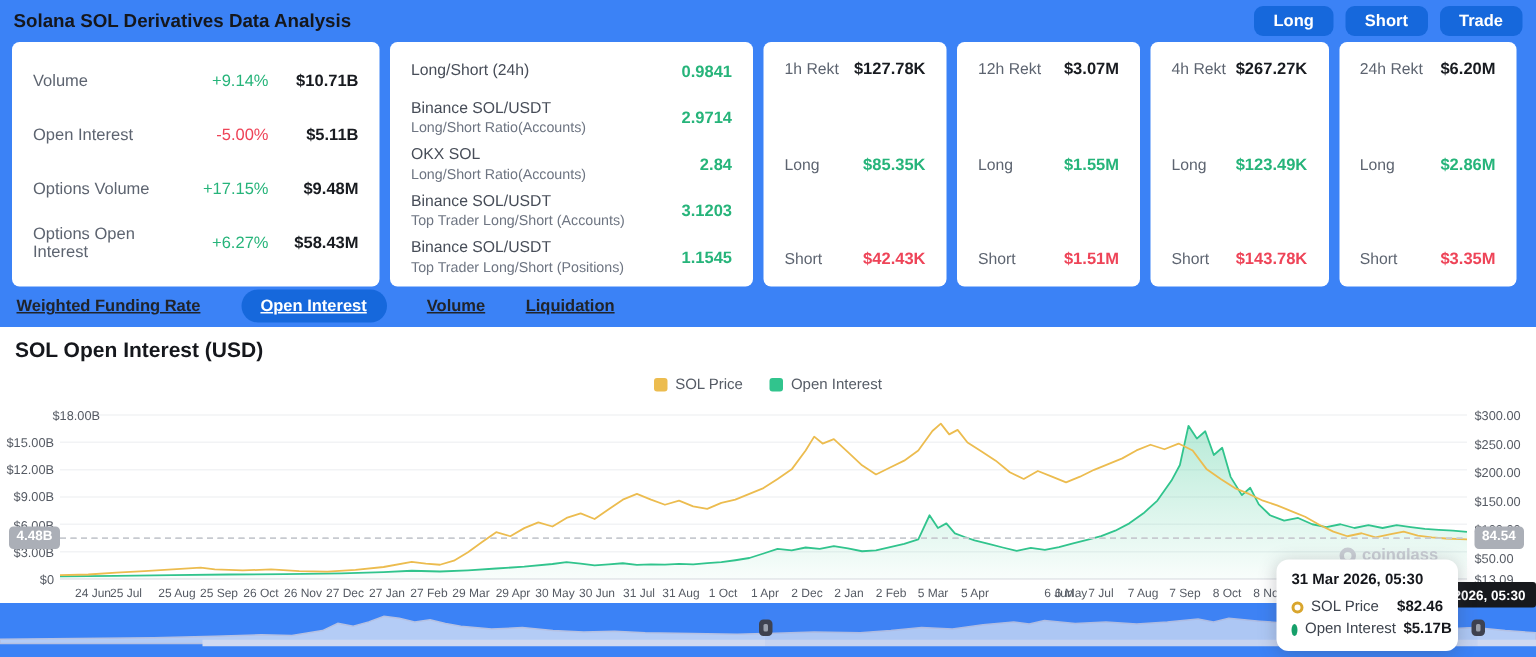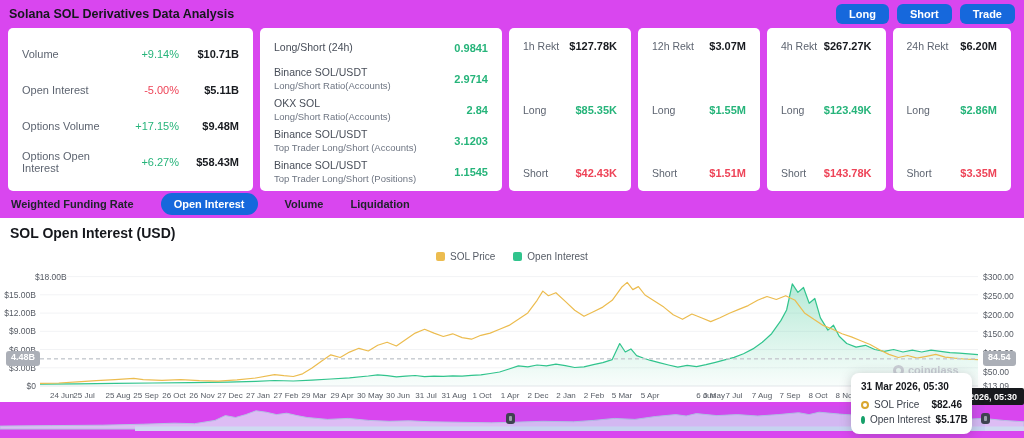--- a/index.html
+++ b/index.html
@@ -1,21 +1,21 @@
 <!DOCTYPE html>
 <html style="--accent: #1668dc; --pos: #26b47a; --neg: #ee4458;"><head>
 <meta charset="utf-8">
 <style>
   :root{
     --accent:#1668dc; --pos:#26b47a; --neg:#ee4458;
   }
   *{box-sizing:border-box;}
   html,body{margin:0;padding:0;}
   body{font-family:"Liberation Sans",sans-serif;background:#eef0f3;}
-  .app{position:relative;width:1024px;height:438px;background:#d946ef;overflow:hidden;color:#15171c;}
+  .app{position:relative;width:1024px;height:438px;background:#3b82f6;overflow:hidden;color:#15171c;}
 
   
   .topbar{display:flex;align-items:center;justify-content:space-between;height:26px;padding:2px 9px 0;}
   .page-title{font-size:12.5px;font-weight:700;color:#15171c;}
   .top-btns{display:flex;gap:8px;}
   .btn{background:var(--accent);color:#fff;font-size:11px;font-weight:700;border:none;border-radius:6px;height:20px;padding:0 13px;cursor:pointer;font-family:inherit;}
 
   
   .cards{display:grid;grid-template-columns:245px 242px 251px 244px;gap:7px;padding:2px 8px 0;height:164px;}
   .card{background:#fff;border-radius:5px;}
@@ -37,21 +37,21 @@
   .rekt-col{display:flex;gap:7px;}
   .card-r{flex:1;padding:9px 14px;display:flex;flex-direction:column;justify-content:space-between;}
   .row-r{display:flex;justify-content:space-between;align-items:center;font-size:10.5px;height:18px;}
   .row-r .lbl{color:#5d6470;}
   .total{color:#181b20;font-weight:600;font-size:11px;}
   .vlong{color:var(--pos);font-weight:600;font-size:11px;}
   .vshort{color:var(--neg);font-weight:600;font-size:11px;}
 
   
   .tabs{display:flex;align-items:center;gap:27px;height:28px;padding:0 11px;}
-  .tab{font-size:11px;font-weight:700;color:#20242b;cursor:pointer;}
+  .tab{font-size:11px;font-weight:700;color:#20242b;cursor:pointer;text-decoration:underline;}
   .tab.active{background:var(--accent);color:#fff;padding:5px 13px;border-radius:15px;}
 
   
   .chart-panel{position:relative;background:#fff;height:184px;width:1024px;}
   .section-title{position:absolute;left:10px;top:7px;font-size:14px;font-weight:700;color:#15171c;}
   .legend{position:absolute;left:0;right:0;top:33px;display:flex;justify-content:center;gap:18px;}
   .legend-item{display:flex;align-items:center;gap:5px;font-size:10px;color:#565c66;cursor:pointer;}
   .sw{width:9px;height:9px;border-radius:2px;background:#ccc;}
 
   #chart-svg{position:absolute;left:0;top:0;}

